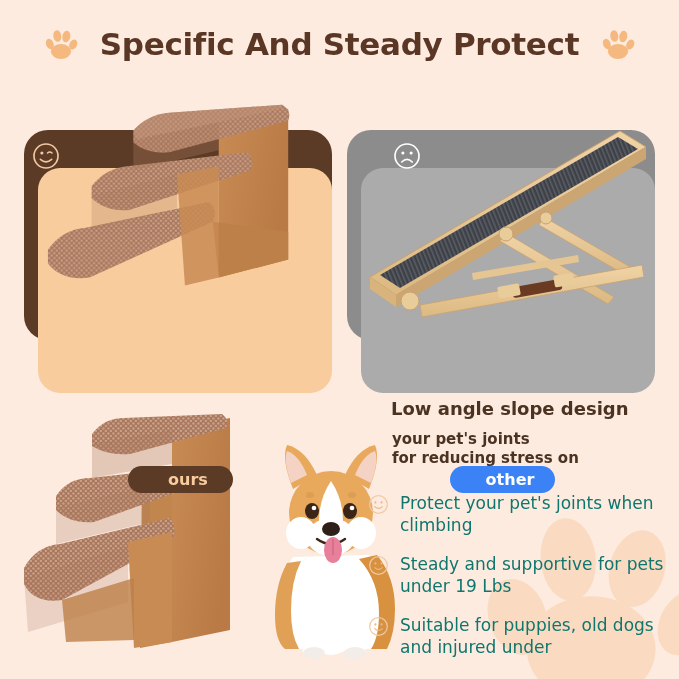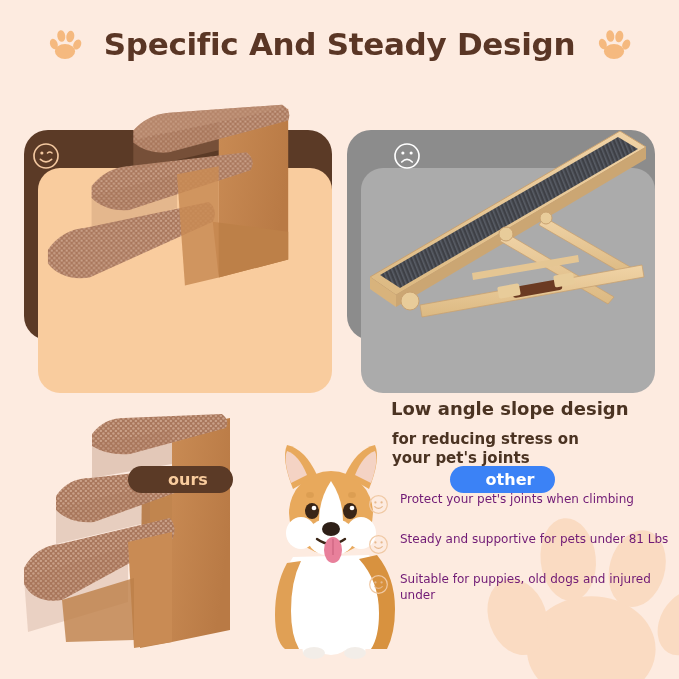--- a/index.html
+++ b/index.html
@@ -48,21 +48,21 @@
   .dog { position:absolute; left:247px; top:55px; width:160px; height:225px; z-index:3; }
 
   .copy { position:absolute; left:392px; top:16px; width:280px; z-index:4; }
   .headline { font-size:18px; font-weight:bold; color:#4B3322; line-height:1.2; white-space:nowrap;
               margin-left:-1px; }
   .subhead { font-size:15px; font-weight:bold; color:#4B3322; line-height:1.28; margin-top:10px; }
 
   .bullets { position:absolute; left:368px; top:110px; width:306px; z-index:4; }
   .bullet { display:flex; align-items:flex-start; gap:11px; margin-bottom:17px; }
   .bullet-ico { width:21px; height:21px; flex:0 0 auto; margin-top:2px; }
-  .bullet-txt { font-size:12px; color:#701a75; line-height:1.3; }
+  .bullet-txt { font-size:17px; color:#0f766e; line-height:1.3; }
 </style>
 </head>
 <body>
 
 <div class="page">
 
   <svg class="wm-paw" viewBox="0 0 200 200">
     <ellipse cx="108" cy="148" rx="56" ry="46" fill="#FADBC2"></ellipse>
     <ellipse cx="44" cy="120" rx="25" ry="34" fill="#FADBC2" transform="rotate(-20 44 120)"></ellipse>
     <ellipse cx="88" cy="70" rx="24" ry="36" fill="#FADBC2" transform="rotate(-6 88 70)"></ellipse>
@@ -71,21 +71,21 @@
   </svg>
 
   <div class="header">
     <svg class="paw-ico" viewBox="0 0 64 64">
       <ellipse cx="32" cy="46" rx="19" ry="14" fill="#F5B97F"></ellipse>
       <ellipse cx="11" cy="32" rx="7" ry="10" fill="#F5B97F" transform="rotate(-22 11 32)"></ellipse>
       <ellipse cx="25" cy="17" rx="7.5" ry="11" fill="#F5B97F" transform="rotate(-8 25 17)"></ellipse>
       <ellipse cx="42" cy="18" rx="7.5" ry="11" fill="#F5B97F" transform="rotate(10 42 18)"></ellipse>
       <ellipse cx="55" cy="33" rx="7" ry="10" fill="#F5B97F" transform="rotate(26 55 33)"></ellipse>
     </svg>
-    <div class="title">Specific And Steady Design</div>
+    <div class="title">Specific And Steady Protect</div>
     <svg class="paw-ico" viewBox="0 0 64 64">
       <ellipse cx="32" cy="46" rx="19" ry="14" fill="#F5B97F"></ellipse>
       <ellipse cx="11" cy="32" rx="7" ry="10" fill="#F5B97F" transform="rotate(-22 11 32)"></ellipse>
       <ellipse cx="25" cy="17" rx="7.5" ry="11" fill="#F5B97F" transform="rotate(-8 25 17)"></ellipse>
       <ellipse cx="42" cy="18" rx="7.5" ry="11" fill="#F5B97F" transform="rotate(10 42 18)"></ellipse>
       <ellipse cx="55" cy="33" rx="7" ry="10" fill="#F5B97F" transform="rotate(26 55 33)"></ellipse>
     </svg>
   </div>
 
   <div class="cmp">
@@ -250,43 +250,43 @@
       <ellipse cx="84" cy="92" rx="9" ry="7" fill="#2E2018"></ellipse>
 
       <path d="M70 102 q14 10 28 0" fill="none" stroke="#3A2516" stroke-width="2.4" stroke-linecap="round"></path>
       <ellipse cx="86" cy="113" rx="9" ry="13" fill="#E8809B"></ellipse>
       <path d="M86 102 l0 16" stroke="#D26A86" stroke-width="1.6"></path>
     </svg>
 
     <div class="copy">
       <div class="headline">Low angle slope design</div>
       <div class="subhead">
+        <div>your pet's joints</div>
         <div>for reducing stress on</div>
-        <div>your pet's joints</div>
       </div>
     </div>
 
     <div class="bullets">
       <div class="bullet">
         <svg class="bullet-ico" viewBox="0 0 30 30">
           <circle cx="15" cy="15" r="12.6" fill="none" stroke="#F0C9A4" stroke-width="1.7"></circle>
           <circle cx="10.6" cy="12" r="1.6" fill="#E6B98E"></circle>
           <circle cx="19.4" cy="12" r="1.6" fill="#E6B98E"></circle>
           <path d="M9.6 18 q5.4 5 10.8 0" fill="none" stroke="#E6B98E" stroke-width="1.7" stroke-linecap="round"></path>
         </svg>
         <div class="bullet-txt">Protect your pet's joints when climbing</div>
       </div>
       <div class="bullet">
         <svg class="bullet-ico" viewBox="0 0 30 30">
           <circle cx="15" cy="15" r="12.6" fill="none" stroke="#F0C9A4" stroke-width="1.7"></circle>
           <circle cx="10.6" cy="12" r="1.6" fill="#E6B98E"></circle>
           <circle cx="19.4" cy="12" r="1.6" fill="#E6B98E"></circle>
           <path d="M9.6 18 q5.4 5 10.8 0" fill="none" stroke="#E6B98E" stroke-width="1.7" stroke-linecap="round"></path>
         </svg>
-        <div class="bullet-txt">Steady and supportive for pets under 81 Lbs</div>
+        <div class="bullet-txt">Steady and supportive for pets under 19 Lbs</div>
       </div>
       <div class="bullet">
         <svg class="bullet-ico" viewBox="0 0 30 30">
           <circle cx="15" cy="15" r="12.6" fill="none" stroke="#F0C9A4" stroke-width="1.7"></circle>
           <circle cx="10.6" cy="12" r="1.6" fill="#E6B98E"></circle>
           <circle cx="19.4" cy="12" r="1.6" fill="#E6B98E"></circle>
           <path d="M9.6 18 q5.4 5 10.8 0" fill="none" stroke="#E6B98E" stroke-width="1.7" stroke-linecap="round"></path>
         </svg>
         <div class="bullet-txt">Suitable for puppies, old dogs and injured under</div>
       </div>

